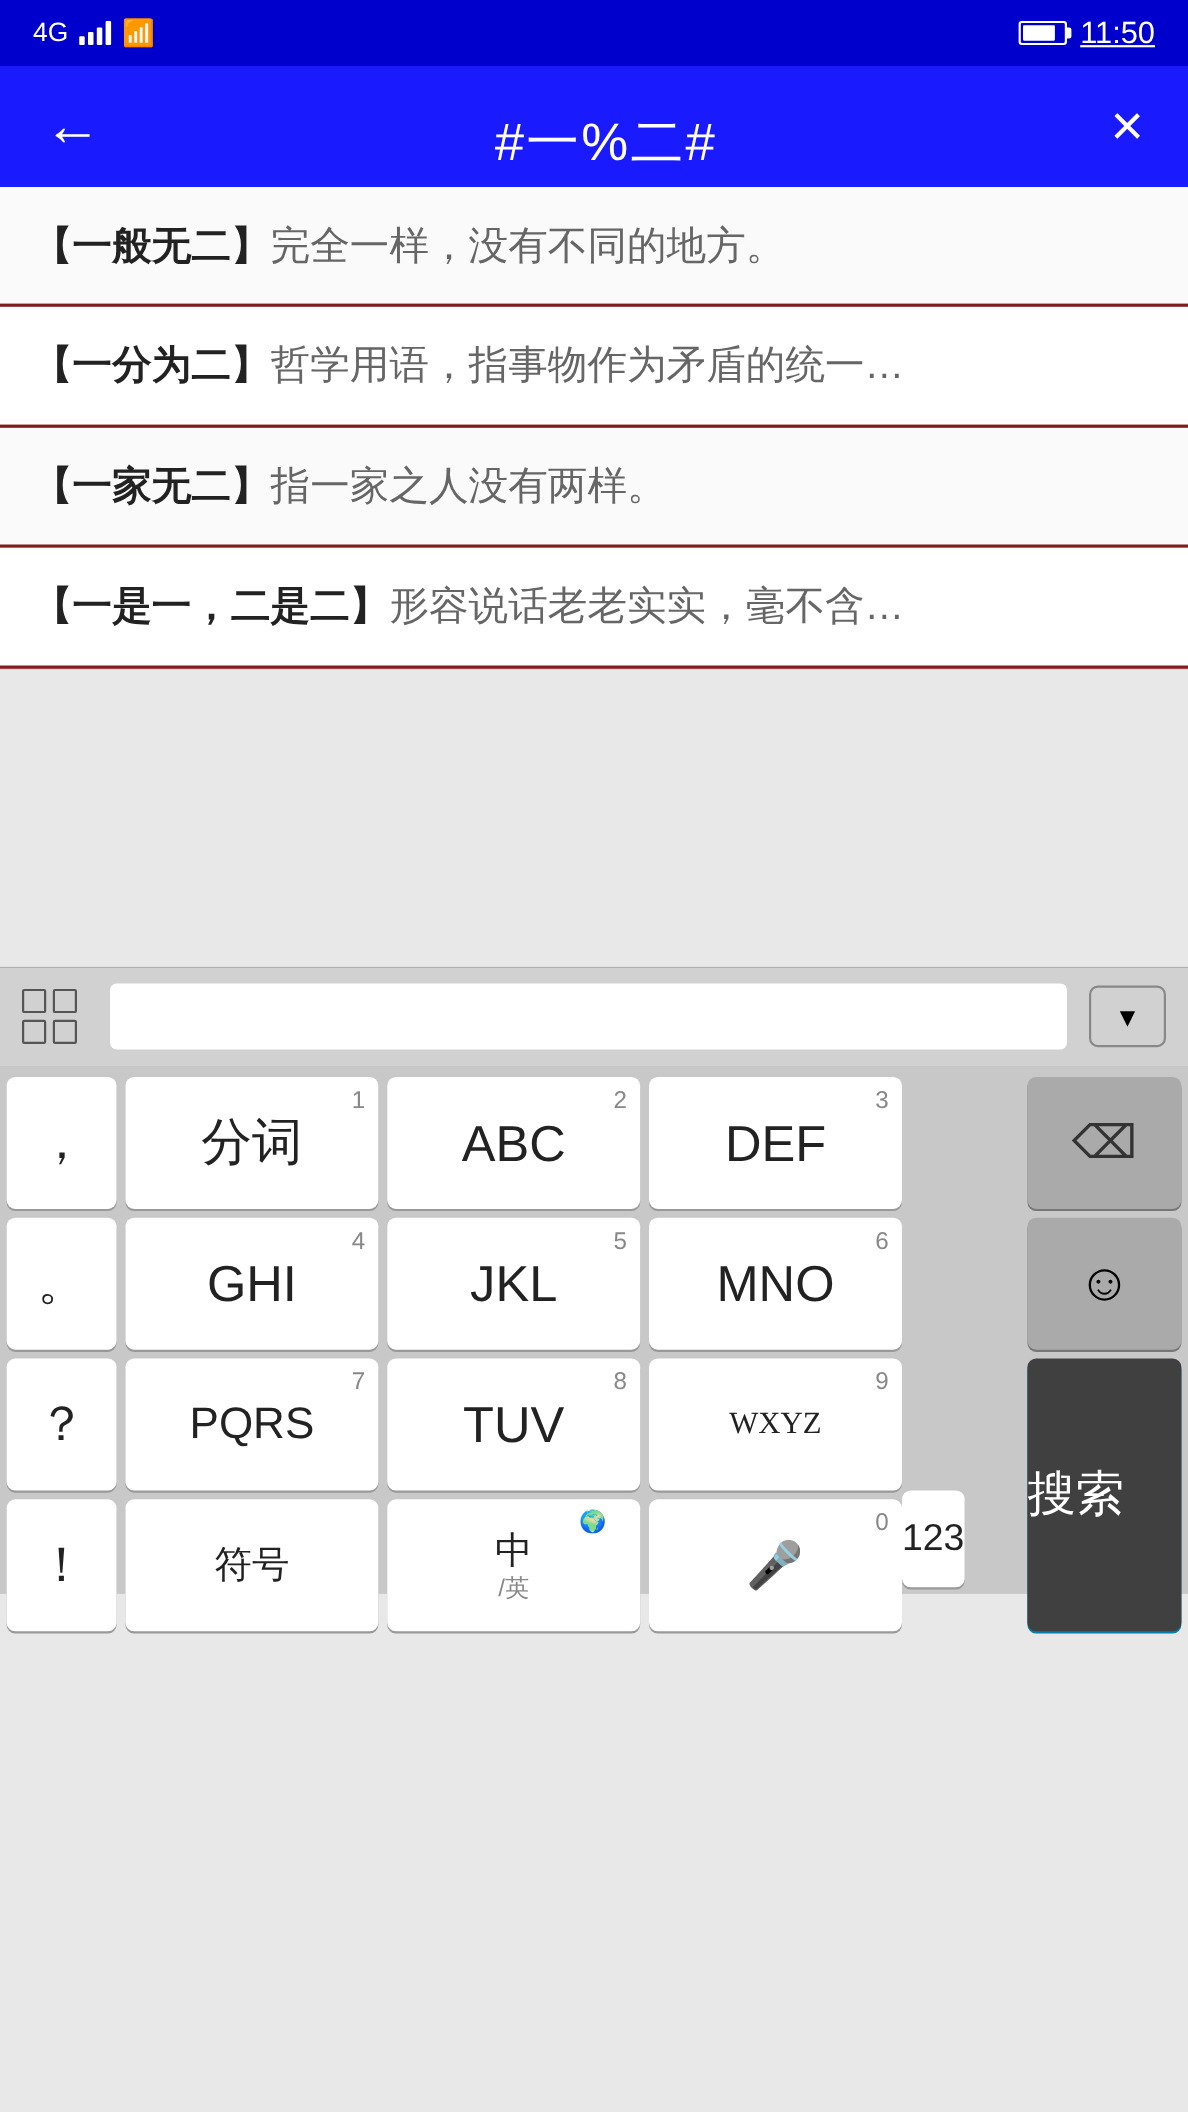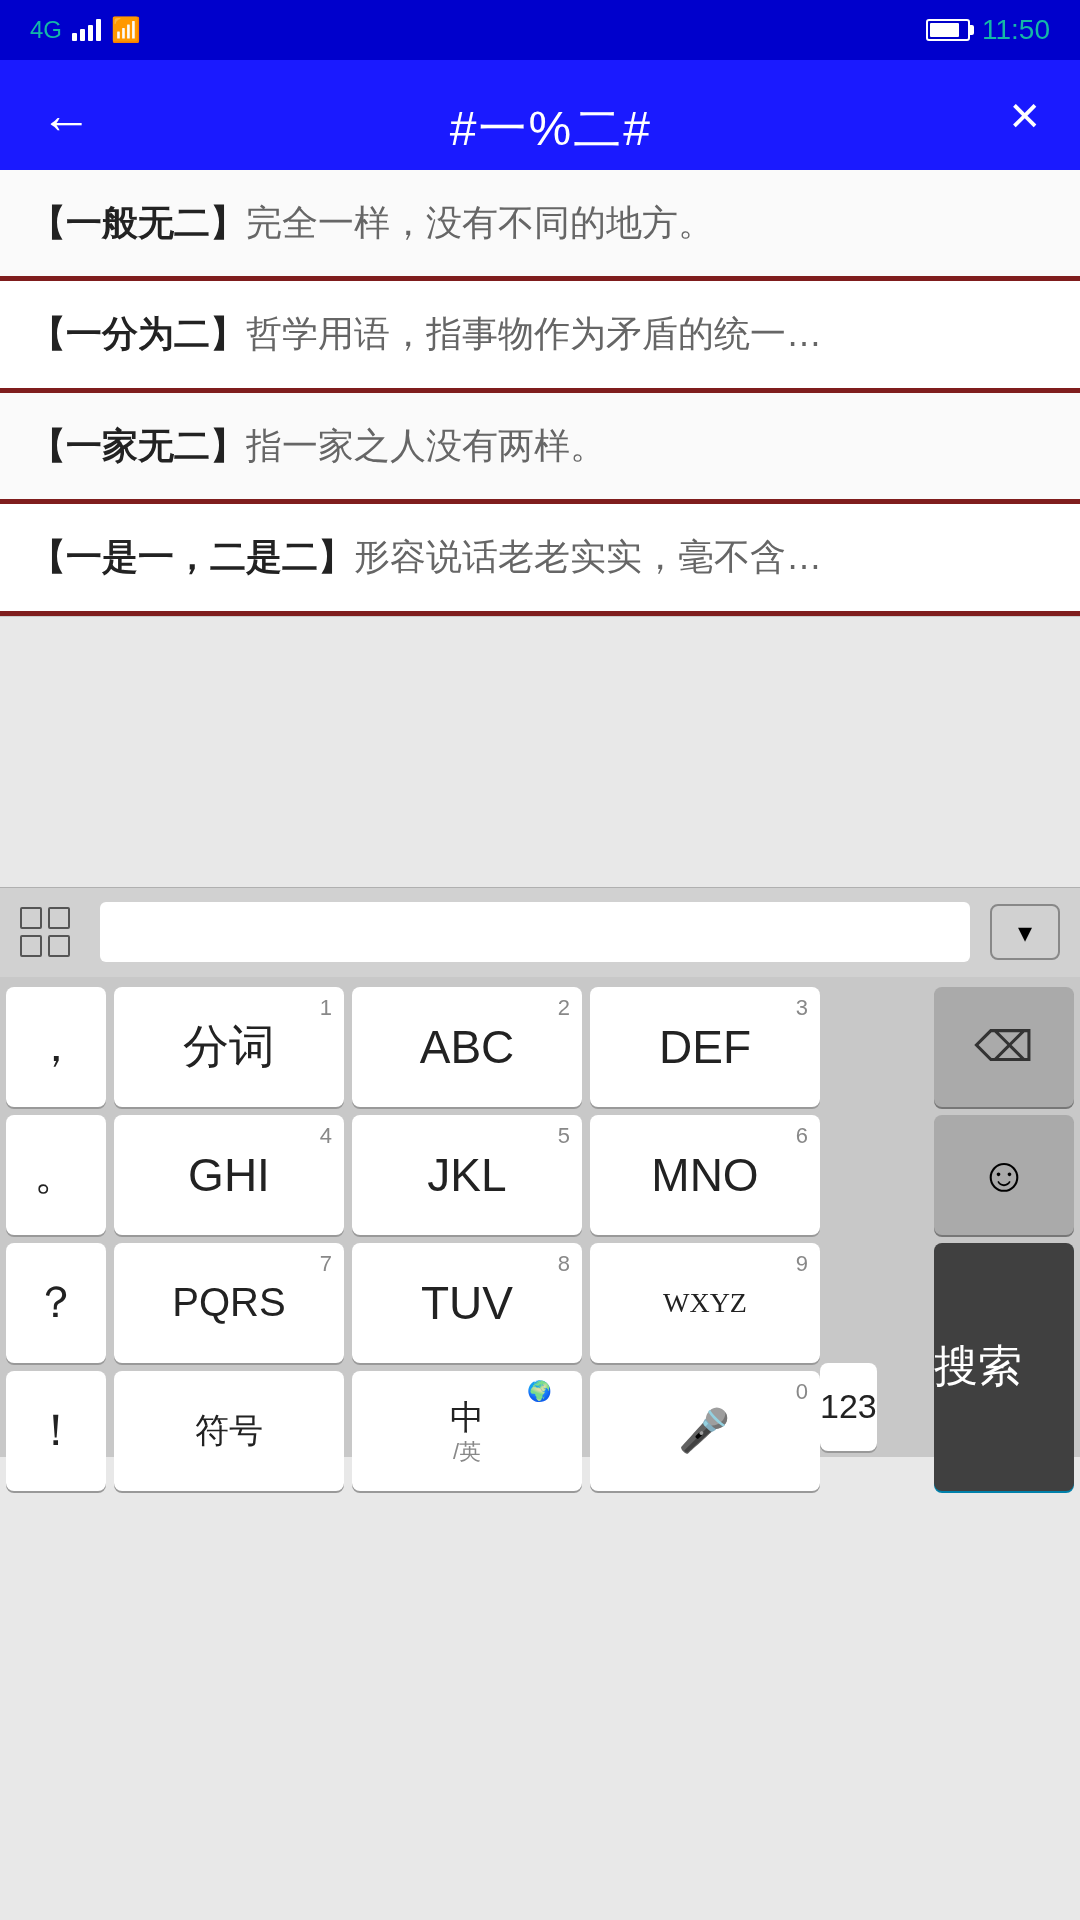--- a/index.html
+++ b/index.html
@@ -15,21 +15,21 @@
 
     
     #status-bar {
       width: 1080px;
       height: 60px;
       background: #0000cc;
       display: flex;
       align-items: center;
       justify-content: space-between;
       padding: 0 30px;
-      color: #14b8a6;
+      color: #ffffff;
       font-size: 26px;
     }
     .status-left { display: flex; align-items: center; gap: 10px; }
     .status-right { display: flex; align-items: center; gap: 12px; }
 
     
     .signal-bars {
       display: flex; align-items: flex-end; gap: 3px; height: 22px;
     }
     .signal-bars span {
@@ -85,21 +85,21 @@
 
     
     #results-list {
       width: 1080px;
       background: #f0f0f0;
       border-bottom: 1px solid #ccc;
     }
     .result-item {
       width: 1080px;
       padding: 28px 30px;
-      border-bottom: 5px solid #7f1d1d;
+      border-bottom: 3px solid #7f1d1d;
       font-size: 36px;
       line-height: 1.4;
       color: #333;
       background: white;
     }
     .result-item:nth-child(odd) { background: #fafafa; }
     .result-item .idiom-name {
       color: #222;
       font-weight: bold;
     }
@@ -284,21 +284,21 @@
       <span style="height:22px;"></span>
     </div>
     <span class="wifi-icon">📶</span>
   </div>
   <div class="status-right">
     <div class="battery">
       <div class="battery-body">
           <div class="battery-fill"></div>
         </div>
     </div>
-    <span style="font-size:28px;font-weight:500;">11:50</span>
+    <span style="font-size:28px;font-weight:500;text-decoration:underline;">11:50</span>
   </div>
 </div>
 
 <div id="nav-bar">
   <span id="back-btn">←</span>
   <span id="search-title">#一%二#</span>
   <span id="close-btn">×</span>
 </div>
 
 <div id="results-list">

